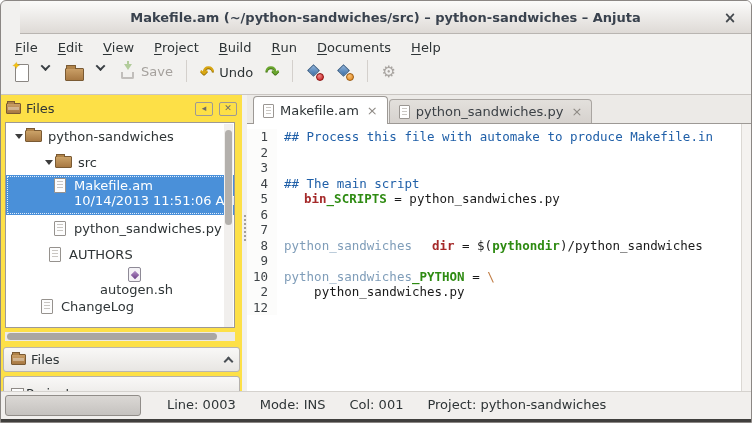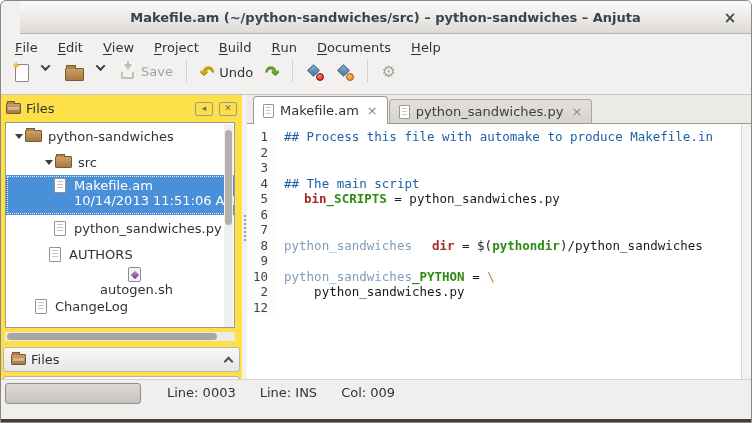--- a/index.html
+++ b/index.html
@@ -148,21 +148,21 @@
   .seg-comment { color:var(--comment); }
   .seg-target { color:var(--target); font-weight:bold;padding-left:20px; }
   .seg-variable { color:var(--variable); font-weight:bold; }
   .seg-ident { color:var(--identifier); }
   .seg-continuation { color:var(--continuation); }
   .seg-plain { color:var(--plain); }
   .editor-vscroll { position:absolute; top:29px; right:0; width:10px; bottom:0;
         background:#f4f2f0; border-left:1px solid #dbd8d4; }
 
   
-  .statusbar { position:absolute; left:0; right:0; bottom:0; height:43px; background:#f1efed;
+  .statusbar { position:absolute; left:0; right:0; bottom:0; height:31px; background:#f1efed;
         border-top:1px solid #d5d2ce; display:flex; align-items:center; }
   .statusbar .darkedge { position:absolute; left:0; right:0; bottom:0; height:3px; background:#403f3d; }
   .progress-box { position:absolute; left:4px; top:3px; width:136px; height:21px;
         background:linear-gradient(#dbd8d5,#c5c2bf); border:1px solid #918d89; border-radius:3px; }
   .status-text { position:absolute; left:166px; top:5px; display:flex; gap:24px; }
 </style>
 </head>
 <body>
 
 <div class="window">
@@ -290,21 +290,21 @@
               <div class="tree-label">AUTHORS</div>
             </div>
           </div>
           <div class="tree-row" style="padding-left: 33px; flex-direction: column;">
             <span class="expander"></span>
             <span class="icon-tree-script"></span>
             <div>
               <div class="tree-label">autogen.sh</div>
             </div>
           </div>
-          <div class="tree-row" style="padding-left: 13px;">
+          <div class="tree-row" style="padding-left: 19px;">
             <span class="expander"></span>
             <span class="icon-tree-file"></span>
             <div>
               <div class="tree-label">ChangeLog</div>
             </div>
           </div>
           <div class="vscroll">
             <div class="thumb"></div>
           </div>
         </div>
@@ -362,19 +362,20 @@
         </div>
       <div class="editor-vscroll"></div>
     </div>
 
   </div>
 
   <div class="statusbar">
     <div class="progress-box"></div>
     <div class="status-text">
       <span>Line: 0003</span>
-      <span>Line: INS</span>
-      <span>Col: 009</span>
+      <span>Mode: INS</span>
+      <span>Col: 001</span>
+      <span>Project: python-sandwiches</span>
     </div>
     <div class="darkedge"></div>
   </div>
 
 </div>
 
 </body></html>

